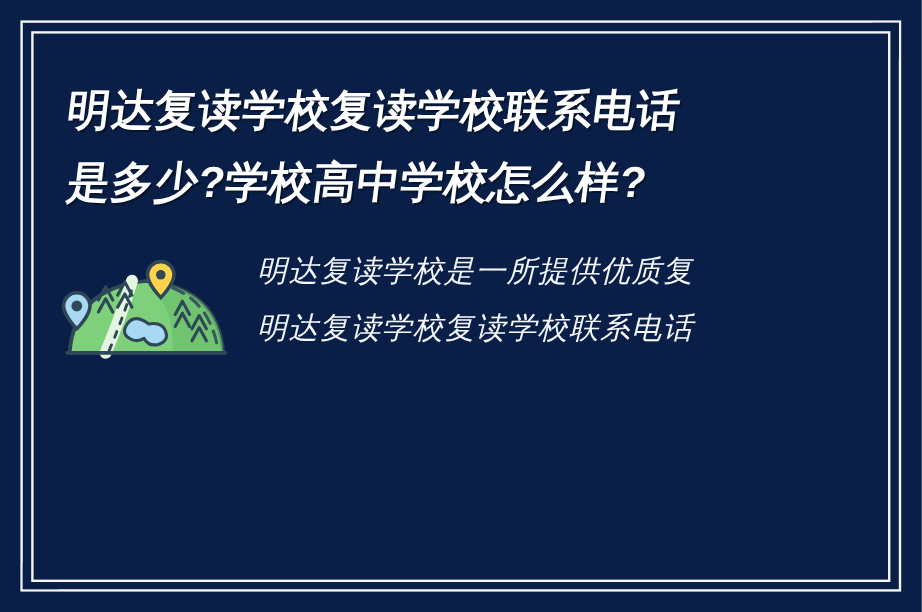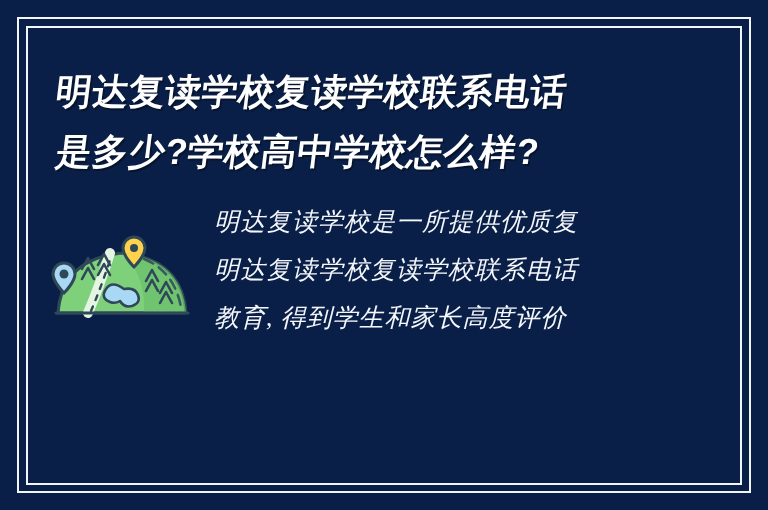--- a/index.html
+++ b/index.html
@@ -158,17 +158,16 @@
           <circle cx="16" cy="51" r="4.5" fill="#2f4858"></circle>
         </g>
 
         <path d="M8 90 L140 90" stroke="#2f4858" stroke-width="3.2" stroke-linecap="round"></path>
       </svg>
     </div>
 
     <div class="body-text">
       <span class="body-line">明达复读学校是一所提供优质复</span>
       <span class="body-line">明达复读学校复读学校联系电话</span>
-      <span class="body-line">教育, 得到学生和家长高度评价</span>
     </div>
 
   </div>
 </div>
 
 </body></html>

